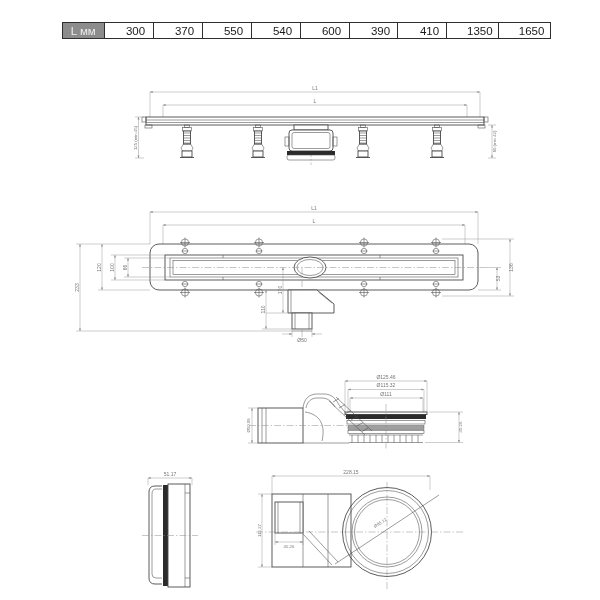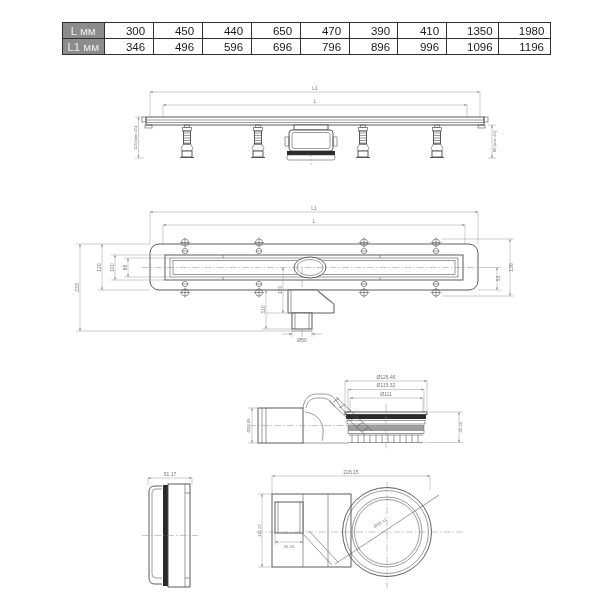--- a/index.html
+++ b/index.html
@@ -34,40 +34,28 @@
           <path d="M0,1.2 L9.5,5 L0,8.8 z" fill="#8a8a8a"></path>
         </marker>
     </defs>
   </svg>
 
   <table class="dims">
     <tbody>
         <tr>
       <td class="hdr">L мм</td>
       <td class="val">300</td>
-      <td class="val">450</td>
-      <td class="val">440</td>
-      <td class="val">650</td>
-      <td class="val">470</td>
+      <td class="val">370</td>
+      <td class="val">550</td>
+      <td class="val">540</td>
+      <td class="val">600</td>
       <td class="val">390</td>
       <td class="val">410</td>
       <td class="val">1350</td>
-      <td class="val">1980</td>
-    </tr>
-    <tr>
-      <td class="hdr">L1 мм</td>
-      <td class="val">346</td>
-      <td class="val">496</td>
-      <td class="val">596</td>
-      <td class="val">696</td>
-      <td class="val">796</td>
-      <td class="val">896</td>
-      <td class="val">996</td>
-      <td class="val">1096</td>
-      <td class="val">1196</td>
+      <td class="val">1650</td>
     </tr>
   </tbody>
     </table>
 
   <svg class="view" style="left:130px;top:80px" width="370" height="118" viewBox="0 0 370 118">
     <g>
       <line class="dim" x1="20" y1="12" x2="350" y2="12" marker-start="url(#arr)" marker-end="url(#arr)"></line>
       <line class="dim" x1="20" y1="12" x2="20" y2="37"></line>
         <line class="dim" x1="350" y1="12" x2="350" y2="37"></line>
       <text class="d" x="185" y="9.5">L1</text>

